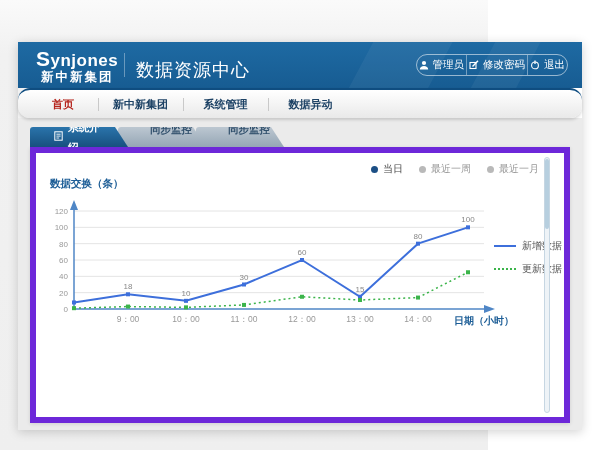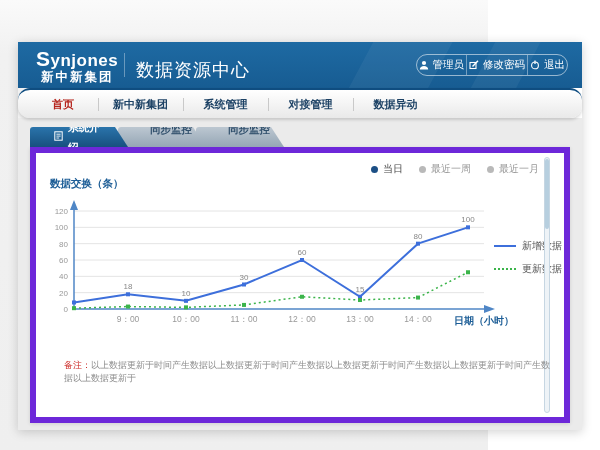--- a/index.html
+++ b/index.html
@@ -123,21 +123,20 @@
           </span>
           <span>退出</span>
         </div>
       </div>
     </div>
 
     <div class="nav">
       <div class="nav-item active">首页</div>
       <div class="nav-item">新中新集团</div>
       <div class="nav-item">系统管理</div>
-      <div class="nav-item">对接管理</div>
       <div class="nav-item">数据异动</div>
     </div>
 
     <div class="content">
       <div class="tabs">
         <div class="tab active">
           <span>
             <svg width="9" height="10" viewBox="0 0 9 10">
                 <rect x="0.8" y="0.8" width="7.4" height="8.4" fill="none" stroke="#fff" stroke-width="1"></rect>
                 <line x1="2.4" y1="3.2" x2="6.6" y2="3.2" stroke="#fff" stroke-width="0.9"></line>
@@ -233,20 +232,17 @@
           <div class="legend-item">
             <span class="legend-line dotted"></span>
             <span>更新数据</span>
           </div>
         </div>
 
         <div class="scrollbar">
           <div class="scroll-thumb"></div>
         </div>
 
-        <div class="note">
-          <span class="red">备注：</span><span>以上数据更新于时间产生数据以上数据更新于时间产生数据以上数据更新于时间产生数据以上数据更新于时间产生数据以上数据更新于</span>
-        </div>
       </div>
     </div>
 
   </div>
 </div>
 
 </body></html>

